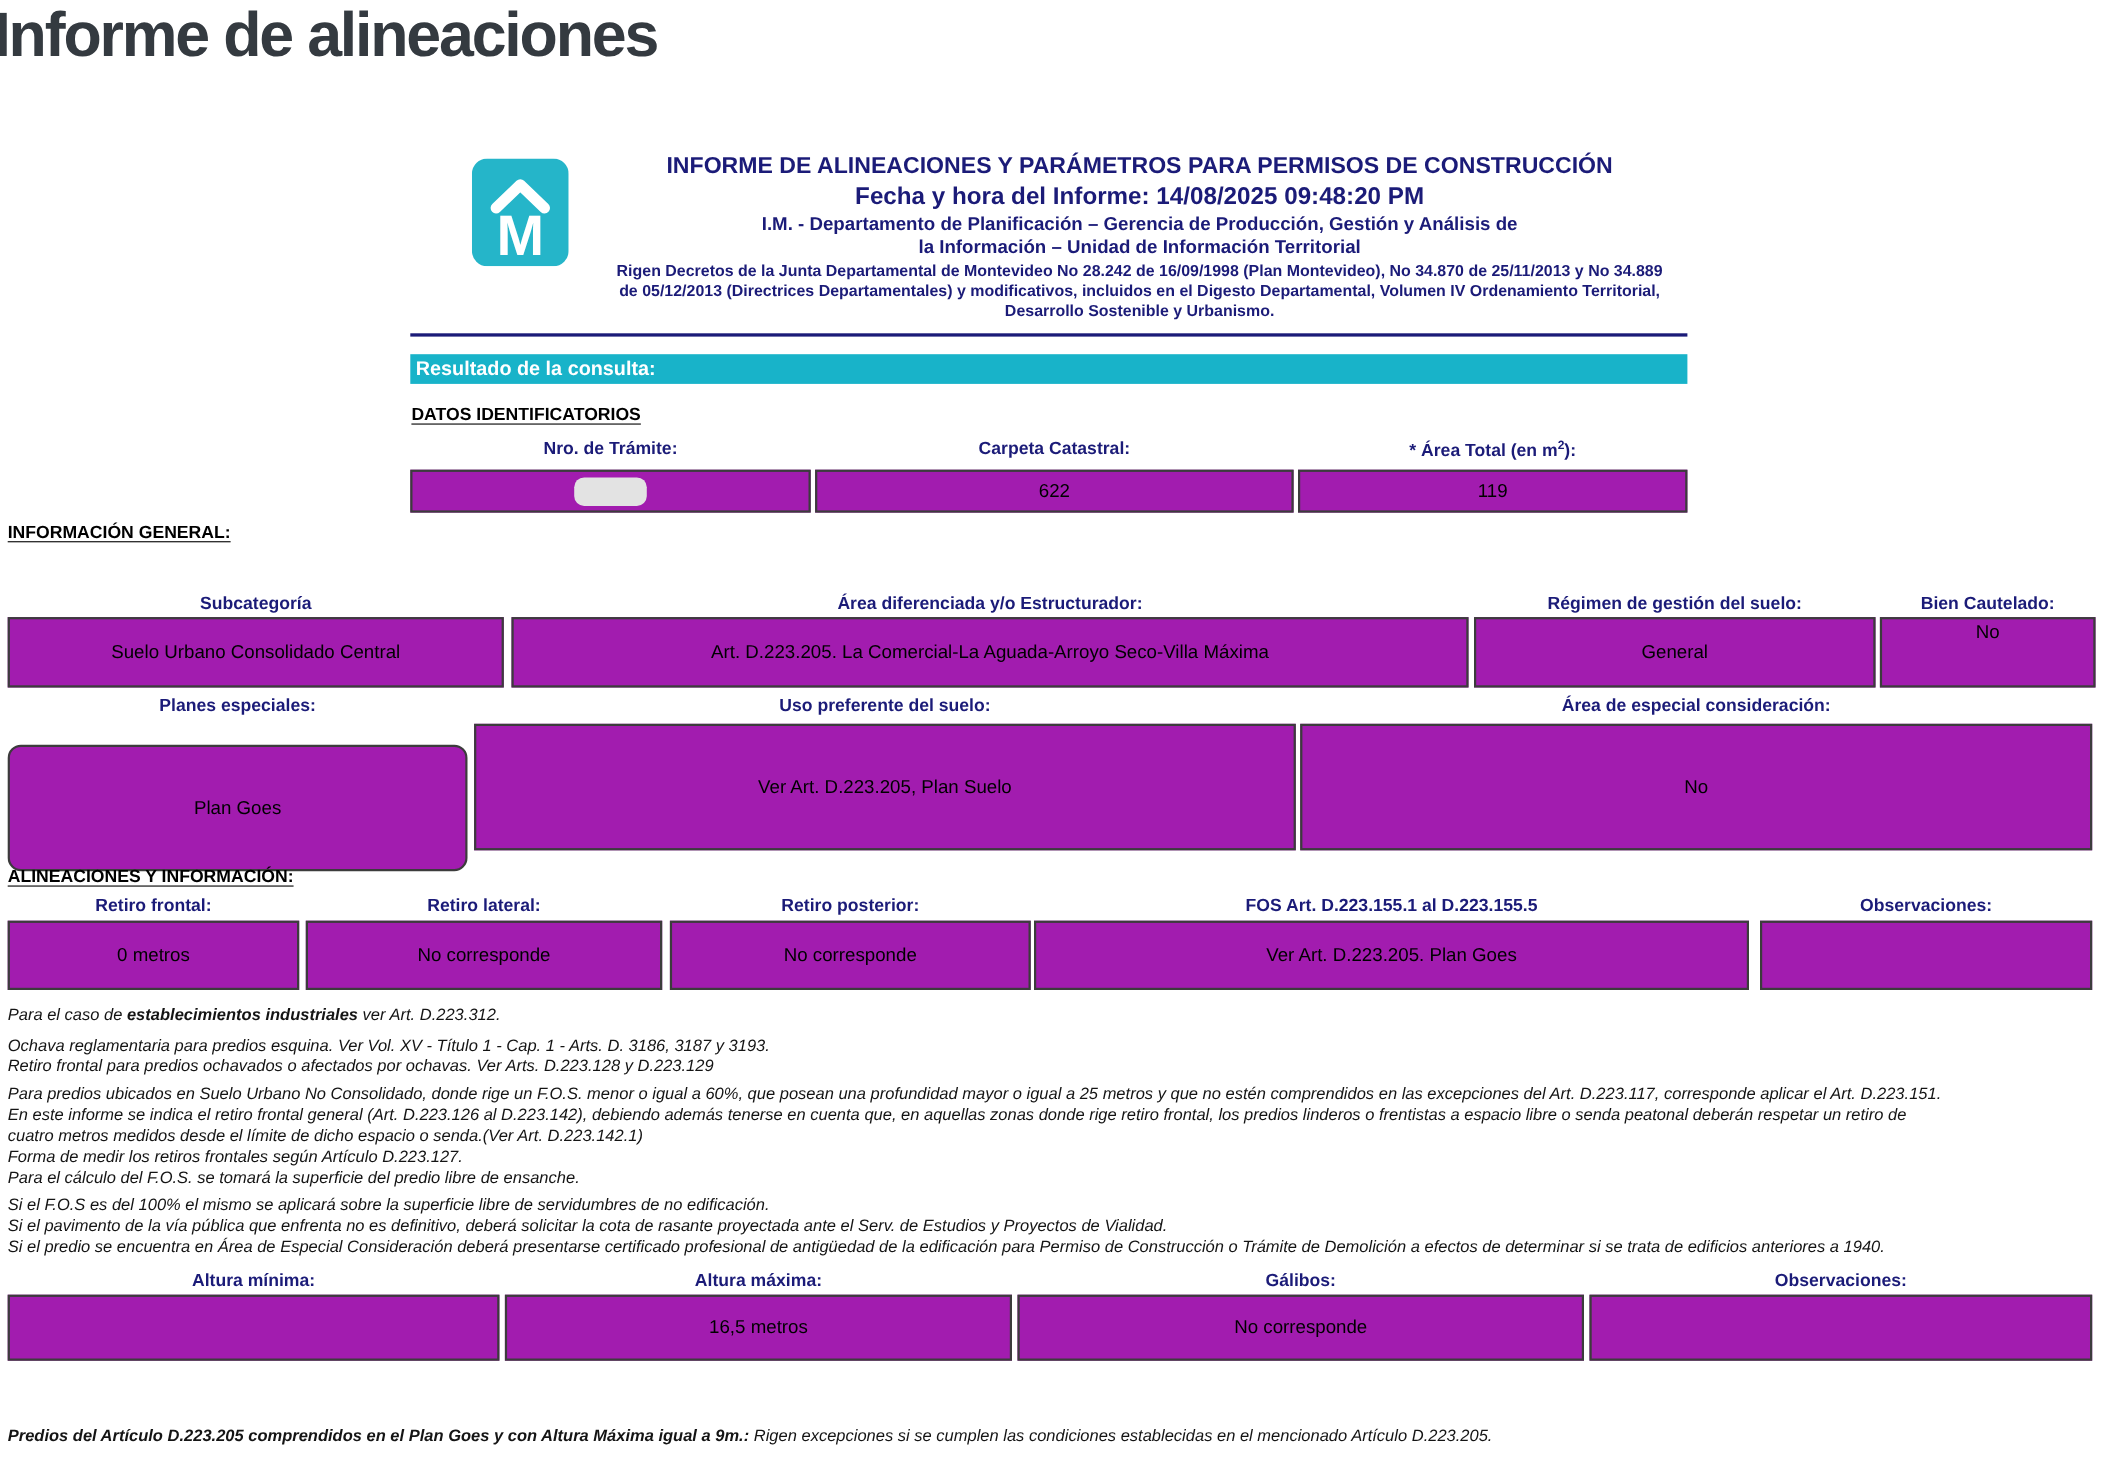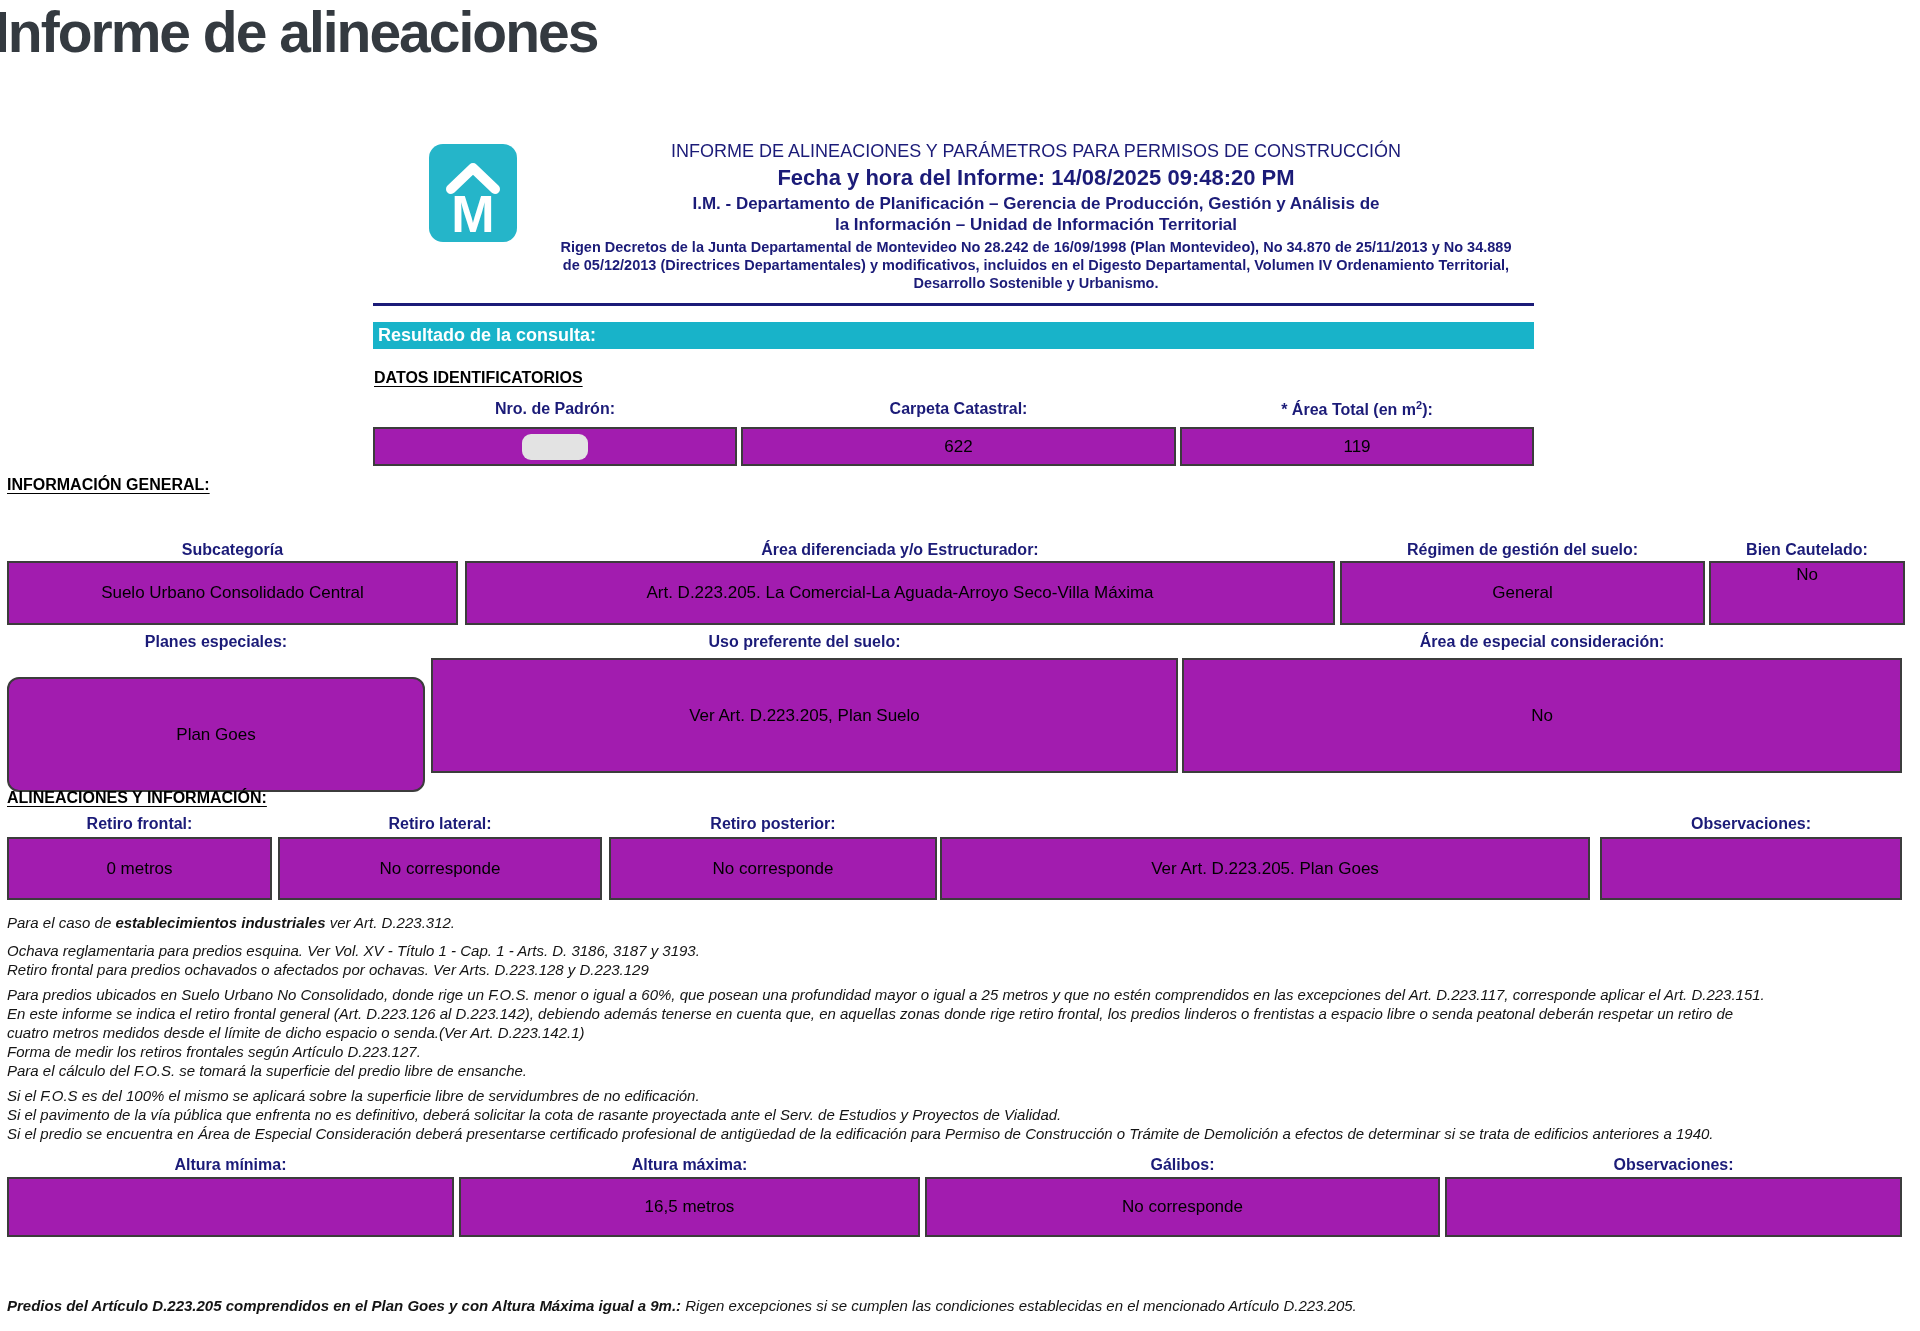--- a/index.html
+++ b/index.html
@@ -8,21 +8,21 @@
 
   .page-title{
     position:absolute;left:-6px;top:0px;margin:0;
     font-size:57px;font-weight:bold;letter-spacing:-2px;line-height:1.15;
     color:#343a40;white-space:nowrap;
   }
 
   .report-header{position:absolute;left:373px;top:138px;width:1161px;height:165px;}
   .logo{position:absolute;left:56px;top:6px;width:88px;height:98px;}
   .header-text{position:absolute;left:180px;top:0;width:966px;text-align:center;color:#1b1b78;}
-  .h-line1{font-size:18px;font-weight:normal;line-height:26px;}
+  .h-line1{font-size:21px;font-weight:bold;line-height:26px;}
   .h-line2{font-size:22px;font-weight:bold;line-height:27px;}
   .h-line3{font-size:17px;font-weight:bold;line-height:21px;width:700px;margin:2px auto 0;}
   .h-line4{font-size:14.5px;font-weight:bold;line-height:18px;width:952px;margin:3px auto 0;}
 
   .header-rule{position:absolute;left:373px;top:303px;width:1161px;height:3px;background:#1b1b78;}
   .result-banner{
     position:absolute;left:373px;top:322px;width:1161px;height:27px;
     background:#18b3c9;color:#fff;font-weight:bold;font-size:18px;line-height:27px;
     padding-left:5px;box-sizing:border-box;
   }
@@ -72,21 +72,21 @@
       <div class="h-line3">I.M. - Departamento de Planificación – Gerencia de Producción, Gestión y Análisis de la Información – Unidad de Información Territorial</div>
       <div class="h-line4">Rigen Decretos de la Junta Departamental de Montevideo No 28.242 de 16/09/1998 (Plan Montevideo), No 34.870 de 25/11/2013 y No 34.889 de 05/12/2013 (Directrices Departamentales) y modificativos, incluidos en el Digesto Departamental, Volumen IV Ordenamiento Territorial, Desarrollo Sostenible y Urbanismo.</div>
     </div>
   </div>
 
   <div class="header-rule"></div>
   <div class="result-banner">Resultado de la consulta:</div>
 
   <div class="sec-heading" style="left:374px;top:369px;">DATOS IDENTIFICATORIOS</div>
 
-  <div class="flabel" style="left:373px;top:399px;width:364px;">Nro. de Padrón:</div>
+  <div class="flabel" style="left:373px;top:399px;width:364px;">Nro. de Trámite:</div>
   <div class="flabel" style="left:741px;top:399px;width:435px;">Carpeta Catastral:</div>
   <div class="flabel" style="left:1180px;top:396px;width:354px;"><span>* Área Total (en m</span><sup>2</sup><span>):</span></div>
 
   <div class="vbox" style="left:373px;top:427px;width:364px;height:39px;">
     <span class="redacted"></span>
   </div>
   <div class="vbox" style="left:741px;top:427px;width:435px;height:39px;">622</div>
   <div class="vbox" style="left:1180px;top:427px;width:354px;height:39px;">119</div>
 
   <div class="sec-heading" style="left:7px;top:476px;">INFORMACIÓN GENERAL:</div>
@@ -107,20 +107,21 @@
 
   <div class="vbox" style="left:7px;top:677px;width:418px;height:115px;border-radius:12px;">Plan Goes</div>
   <div class="vbox" style="left:431px;top:658px;width:747px;height:115px;">Ver Art. D.223.205, Plan Suelo</div>
   <div class="vbox" style="left:1182px;top:658px;width:720px;height:115px;">No</div>
 
   <div class="sec-heading" style="left:7px;top:789px;">ALINEACIONES Y INFORMACIÓN:</div>
 
   <div class="flabel" style="left:7px;top:814px;width:265px;">Retiro frontal:</div>
   <div class="flabel" style="left:278px;top:814px;width:324px;">Retiro lateral:</div>
   <div class="flabel" style="left:609px;top:814px;width:328px;">Retiro posterior:</div>
+  <div class="flabel" style="left:940px;top:814px;width:650px;">FOS Art. D.223.155.1 al D.223.155.5</div>
   <div class="flabel" style="left:1600px;top:814px;width:302px;">Observaciones:</div>
 
   <div class="vbox" style="left:7px;top:837px;width:265px;height:63px;">0 metros</div>
   <div class="vbox" style="left:278px;top:837px;width:324px;height:63px;">No corresponde</div>
   <div class="vbox" style="left:609px;top:837px;width:328px;height:63px;">No corresponde</div>
   <div class="vbox" style="left:940px;top:837px;width:650px;height:63px;">Ver Art. D.223.205. Plan Goes</div>
   <div class="vbox" style="left:1600px;top:837px;width:302px;height:63px;"></div>
 
   <div class="notes">
     <div class="note mb10"><span>Para el caso de </span><span class="bold">establecimientos industriales</span><span> ver Art. D.223.312.</span></div>

